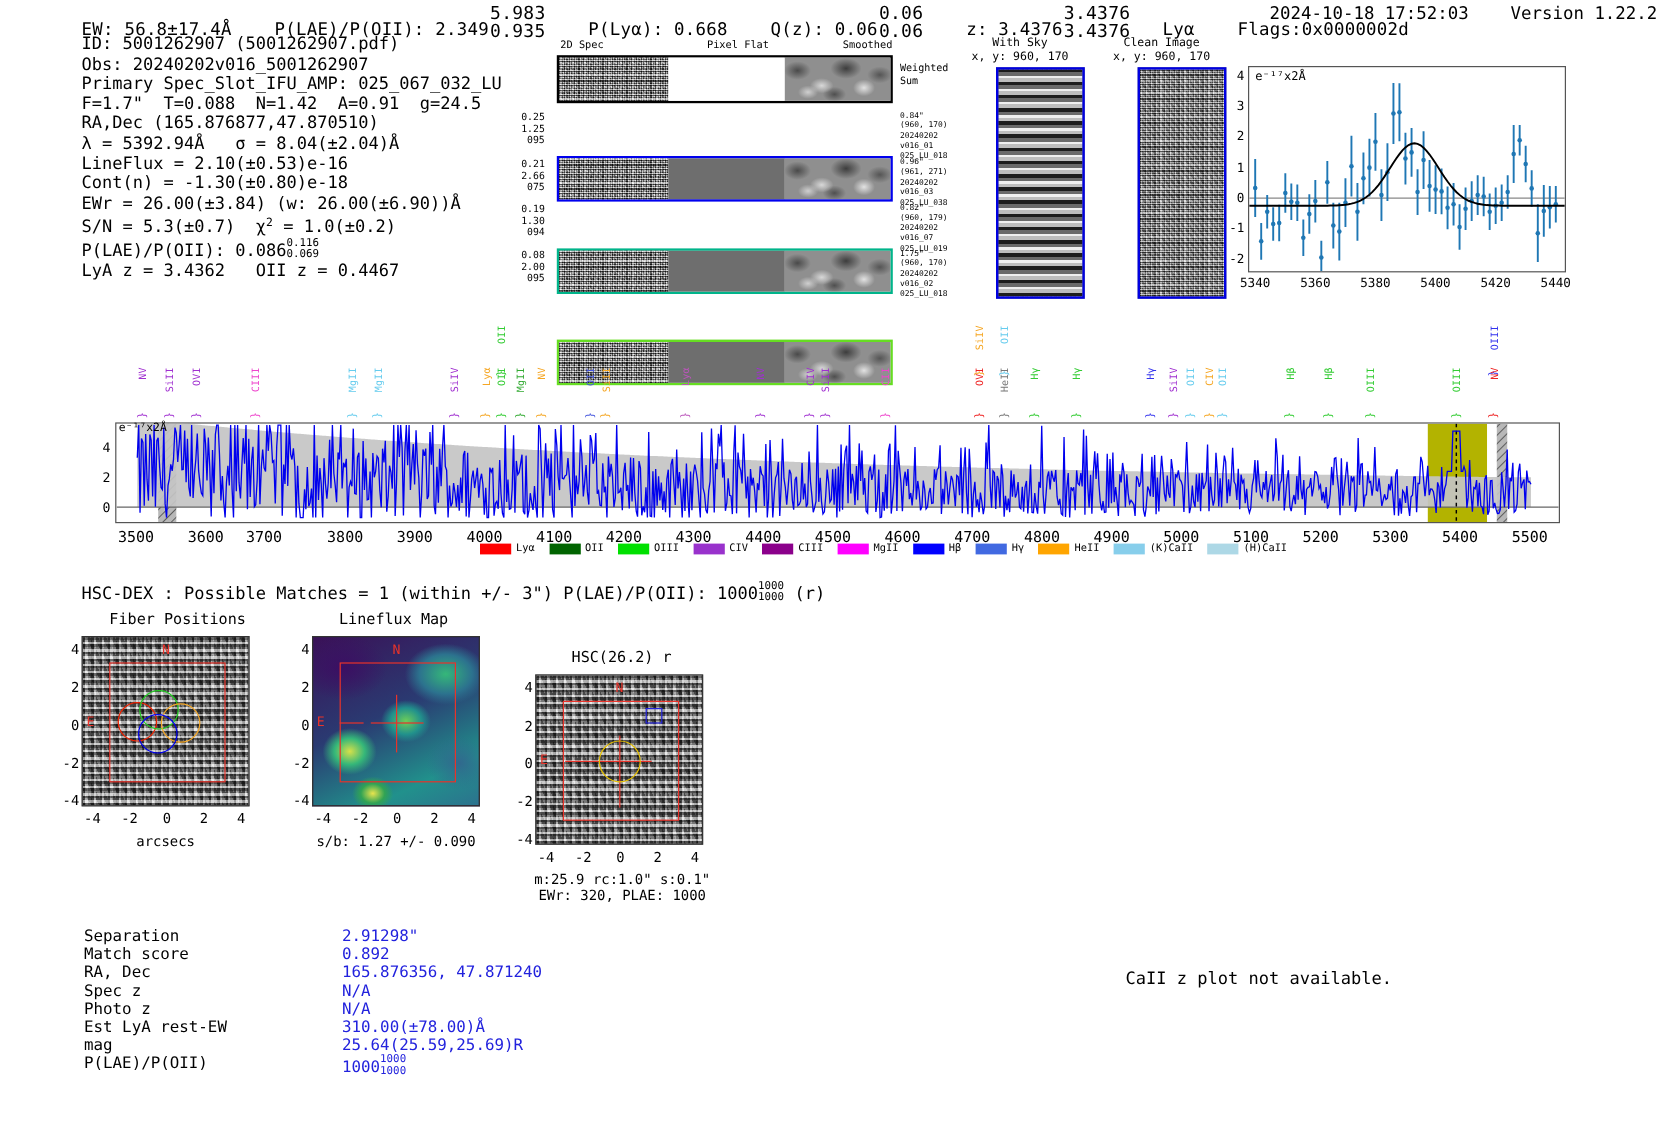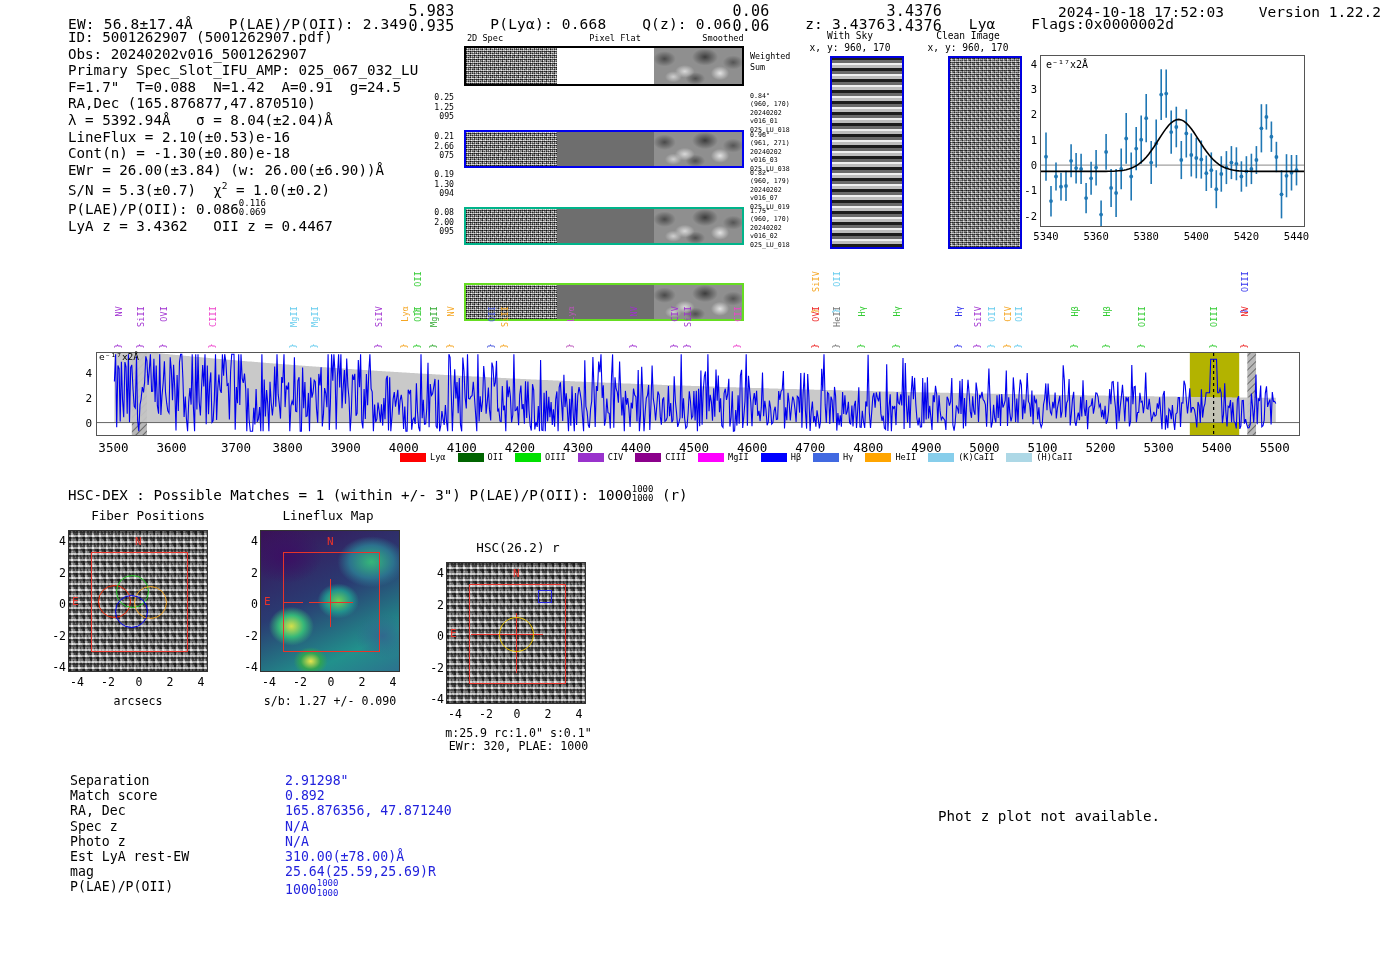--- a/index.html
+++ b/index.html
@@ -416,21 +416,21 @@
   </div>
   <div class="axlab" style="left:3px;top:-1px;font-size:9.5px;">e⁻¹⁷x2Å</div>
   <div id="spec-yticks">
       <div class="spec-yt" style="top: 70.5758px;">0</div>
       <div class="spec-yt" style="top: 45.7273px;">2</div>
       <div class="spec-yt" style="top: 20.8788px;">4</div>
     </div>
   <div id="spec-xticks">
       <div class="spec-xt" style="left: 17.4203px;">3500</div>
       <div class="spec-xt" style="left: 75.4879px;">3600</div>
-      <div class="spec-xt" style="left: 140px;">3700</div>
+      <div class="spec-xt" style="left: 124px;">3700</div>
       <div class="spec-xt" style="left: 191.623px;">3800</div>
       <div class="spec-xt" style="left: 249.691px;">3900</div>
       <div class="spec-xt" style="left: 307.758px;">4000</div>
       <div class="spec-xt" style="left: 365.826px;">4100</div>
       <div class="spec-xt" style="left: 423.894px;">4200</div>
       <div class="spec-xt" style="left: 481.961px;">4300</div>
       <div class="spec-xt" style="left: 540.029px;">4400</div>
       <div class="spec-xt" style="left: 598.097px;">4500</div>
       <div class="spec-xt" style="left: 656.164px;">4600</div>
       <div class="spec-xt" style="left: 714.232px;">4700</div>
@@ -665,13 +665,13 @@
     <div class="v" style="top: 45.6px;">N/A</div>
     <div class="k" style="top: 60.8px;">Photo z</div>
     <div class="v" style="top: 60.8px;">N/A</div>
     <div class="k" style="top: 76px;">Est LyA rest-EW</div>
     <div class="v" style="top: 76px;">310.00(±78.00)Å</div>
     <div class="k" style="top: 91.2px;">mag</div>
     <div class="v" style="top: 91.2px;">25.64(25.59,25.69)R</div>
     <div class="k" style="top: 106.4px;">P(LAE)/P(OII)</div>
     <div class="v" style="top: 106.4px;"><span>1000</span><span class="supfrac"><span>1000</span><span>1000</span></span></div>
   </div>
-<div class="abs mono" id="photz">Phot z plot not available.</div>
+<div class="abs mono" id="photz">CaII z plot not available.</div>
 
 </body></html>

